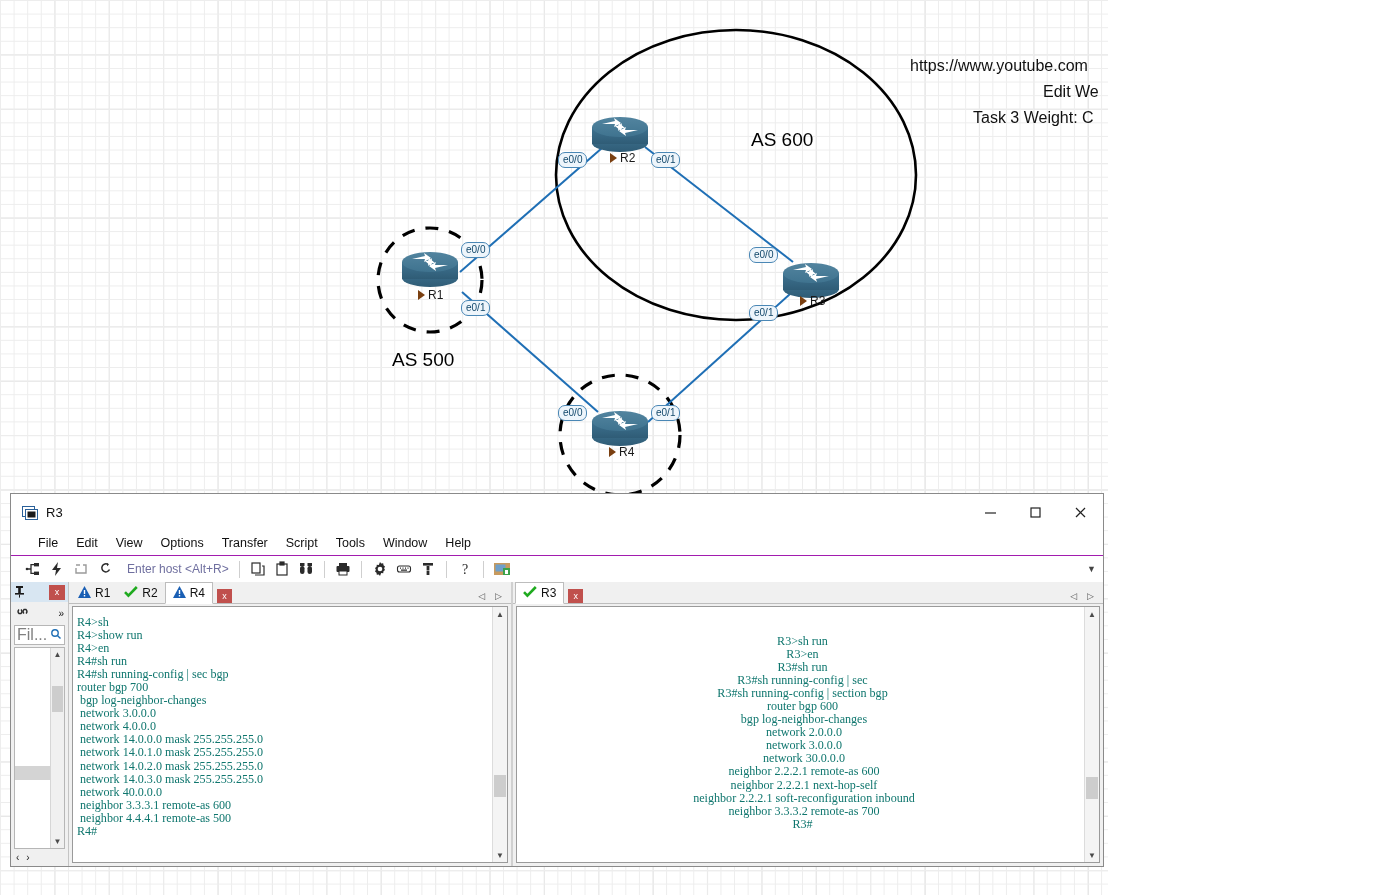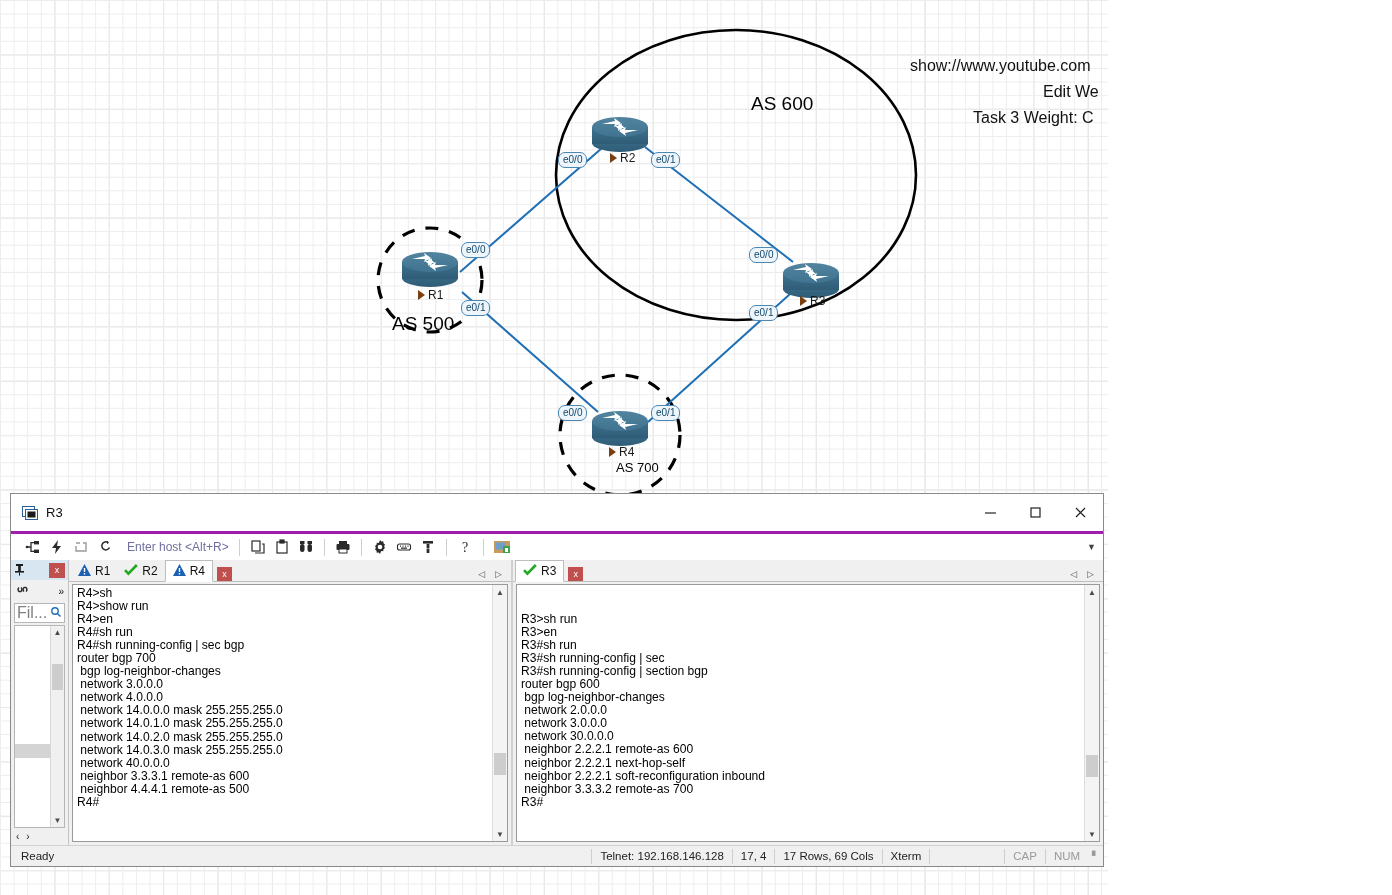--- a/index.html
+++ b/index.html
@@ -32,20 +32,21 @@
     background-position: 0 0, 0 0, 0 0, 0 0;
   }
   #topo-svg { position: absolute; left: 0; top: 0; }
 
   .as-text {
     position: absolute;
     font-family: "Liberation Sans", sans-serif;
     font-size: 19px;
     color: #000;
     white-space: nowrap;
+    margin-top: 36px;
   }
   .as-text.small { font-size: 13px; }
   .router-label {
     position: absolute;
     font-family: "Liberation Sans", sans-serif;
     font-size: 12px;
     color: #1a1a1a;
     white-space: nowrap;
   }
   .router-label .tri {
@@ -122,21 +123,21 @@
   }
   .menu-item {
     font-size: 12.5px;
     color: #111;
     padding: 2px 9px;
   }
 
   .toolbar {
     height: 26px;
     background: #ffffff;
-    border-top: 3px solid #a21caf;
+    border-top: 1px solid #a21caf;
     display: flex;
     align-items: center;
     padding-left: 10px;
     flex: 0 0 auto;
   }
   .tb-ico {
     width: 24px; height: 22px;
     display: flex; align-items: center; justify-content: center;
     color: #2b2b2b;
   }
@@ -243,28 +244,28 @@
   .tab-navs { margin-left: auto; display: flex; gap: 10px; padding: 0 9px 2px 0; }
   .tab-navs span { font-size: 9px; color: #555; }
 
   .term-wrap {
     flex: 1 1 auto; margin: 2px 3px 3px 3px;
     background: #ffffff; border: 1px solid #9a9a9a;
     display: flex; min-height: 0; position: relative;
   }
   .term {
     flex: 1 1 auto; overflow: hidden; min-width: 0;
-    font-family: Liberation Sans, sans-serif;
+    font-family: Liberation Serif, serif;
     font-size: 12.1px;
     line-height: 13.05px;
-    color: #000000;
+    color: #0f766e;
     white-space: pre;
-    padding: 2px 0 0 4px;
-  }
-  .term.indent { padding-top: 28px; }
+    padding: 9px 0 0 4px;
+  }
+  .term.indent { padding-top: 28px; text-align: center; }
   .vscroll {
     width: 14px; flex: 0 0 14px; background: #f4f4f4;
     border-left: 1px solid #dcdcdc; position: relative;
   }
   .vscroll .arr {
     height: 14px; display: flex; align-items: center; justify-content: center;
     font-size: 8px; color: #4a4a4a;
   }
   .vscroll .arr.bot { position: absolute; bottom: 0; left: 0; right: 0; }
   .vscroll .thumb { position: absolute; left: 1px; right: 1px; background: #cdcdcd; }
@@ -374,21 +375,21 @@
 
     <div class="iface" style="left:558px; top:152px;">e0/0</div>
     <div class="iface" style="left:651px; top:152px;">e0/1</div>
     <div class="iface" style="left:461px; top:242px;">e0/0</div>
     <div class="iface" style="left:461px; top:300px;">e0/1</div>
     <div class="iface" style="left:749px; top:247px;">e0/0</div>
     <div class="iface" style="left:749px; top:305px;">e0/1</div>
     <div class="iface" style="left:558px; top:405px;">e0/0</div>
     <div class="iface" style="left:651px; top:405px;">e0/1</div>
 
-    <div class="note" style="left:910px; top:57px;">show://www.youtube.com</div>
+    <div class="note" style="left:910px; top:57px;">https://www.youtube.com</div>
     <div class="note" style="left:1043px; top:83px;">Edit We</div>
     <div class="note" style="left:973px; top:109px;">Task 3 Weight: C</div>
   </div>
 
   <div id="crt">
 
     <div class="titlebar">
       <div class="title-ico">
         <svg width="16" height="16" viewBox="0 0 16 16">
           <rect x="0.5" y="1.5" width="12" height="10" fill="#fff" stroke="#2a6099"></rect>
@@ -410,20 +411,31 @@
         </div>
         <div class="win-btn">
           <svg width="13" height="13" viewBox="0 0 13 13">
               <line x1="2" y1="2" x2="11" y2="11" stroke="#222" stroke-width="1.2"></line>
               <line x1="11" y1="2" x2="2" y2="11" stroke="#222" stroke-width="1.2"></line>
             </svg>
         </div>
       </div>
     </div>
 
+    <div class="menubar">
+      <div class="menu-item">File</div>
+      <div class="menu-item">Edit</div>
+      <div class="menu-item">View</div>
+      <div class="menu-item">Options</div>
+      <div class="menu-item">Transfer</div>
+      <div class="menu-item">Script</div>
+      <div class="menu-item">Tools</div>
+      <div class="menu-item">Window</div>
+      <div class="menu-item">Help</div>
+    </div>
 
     <div class="toolbar">
       <div class="tb-ico">
         <svg width="16" height="16" viewBox="0 0 16 16" stroke="#2b2b2b" fill="none" stroke-width="1.3">
           <rect x="9" y="2" width="5" height="3.4" fill="#2b2b2b" stroke="none"></rect>
           <rect x="9" y="10.6" width="5" height="3.4" fill="#2b2b2b" stroke="none"></rect>
           <path d="M2 8h4M6 8V3.7h3M6 8v4.3h3"></path>
           <circle cx="2" cy="8" r="1.3" fill="#2b2b2b" stroke="none"></circle>
         </svg>
       </div>
@@ -657,27 +669,15 @@
               <div class="arr">▲</div>
               <div class="thumb" style="top:170px;height:22px;"></div>
               <div class="arr bot">▼</div>
             </div>
           </div>
         </div>
 
       </div>
     </div>
 
-    <div class="statusbar">
-      <div class="sb-ready">Ready</div>
-      <div style="flex:1 1 auto;"></div>
-      <div class="sb-cell">Telnet: 192.168.146.128</div>
-      <div class="sb-cell">17,  4</div>
-      <div class="sb-cell">17 Rows, 69 Cols</div>
-      <div class="sb-cell">Xterm</div>
-      <div class="sb-cell" style="width:58px;"></div>
-      <div class="sb-cell sb-dim">CAP</div>
-      <div class="sb-cell sb-dim">NUM</div>
-      <div class="sb-grip">▘</div>
-    </div>
 
   </div>
 </div>
 
 </body></html>

